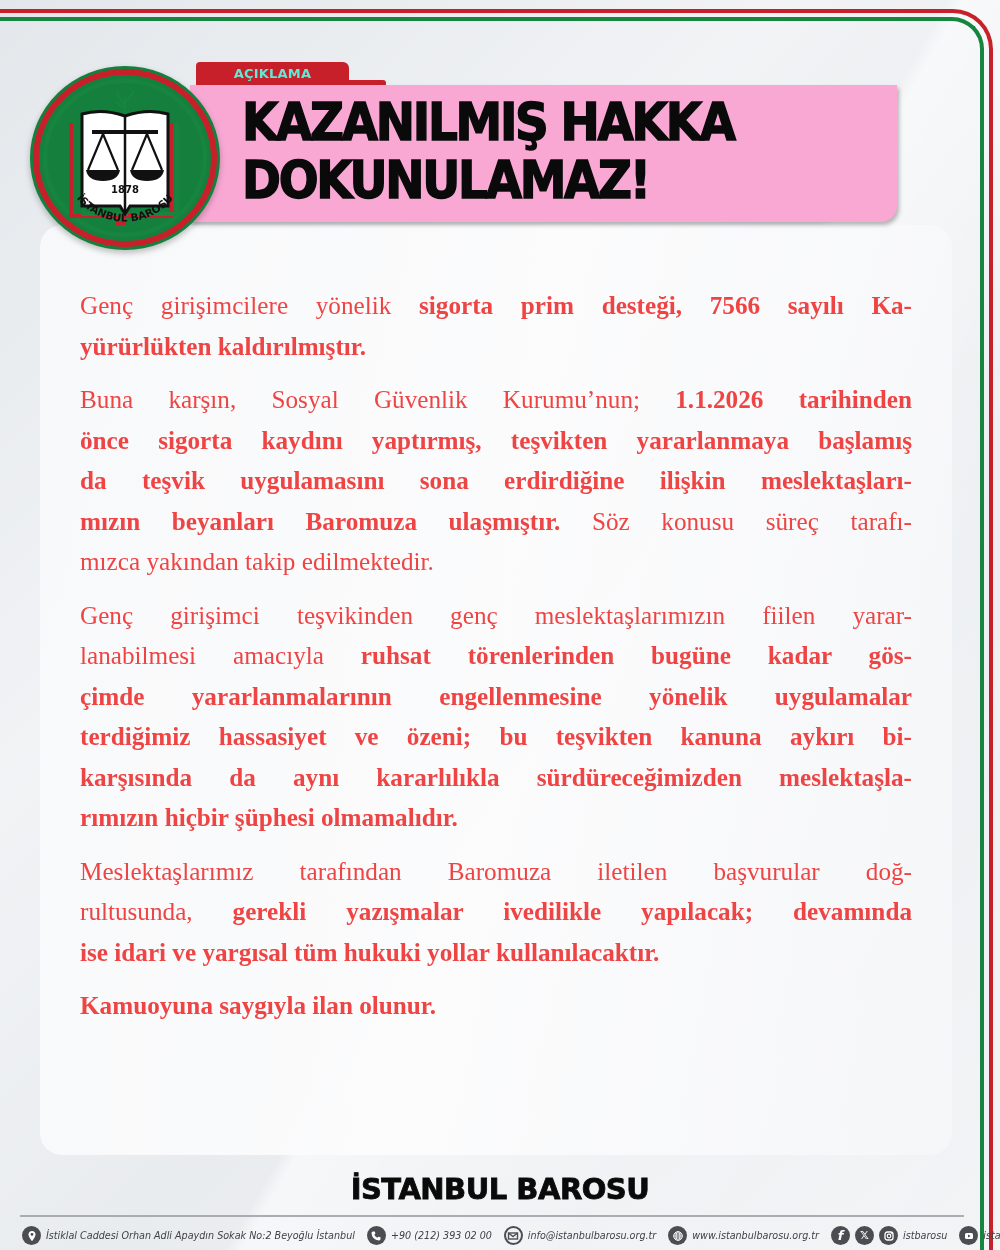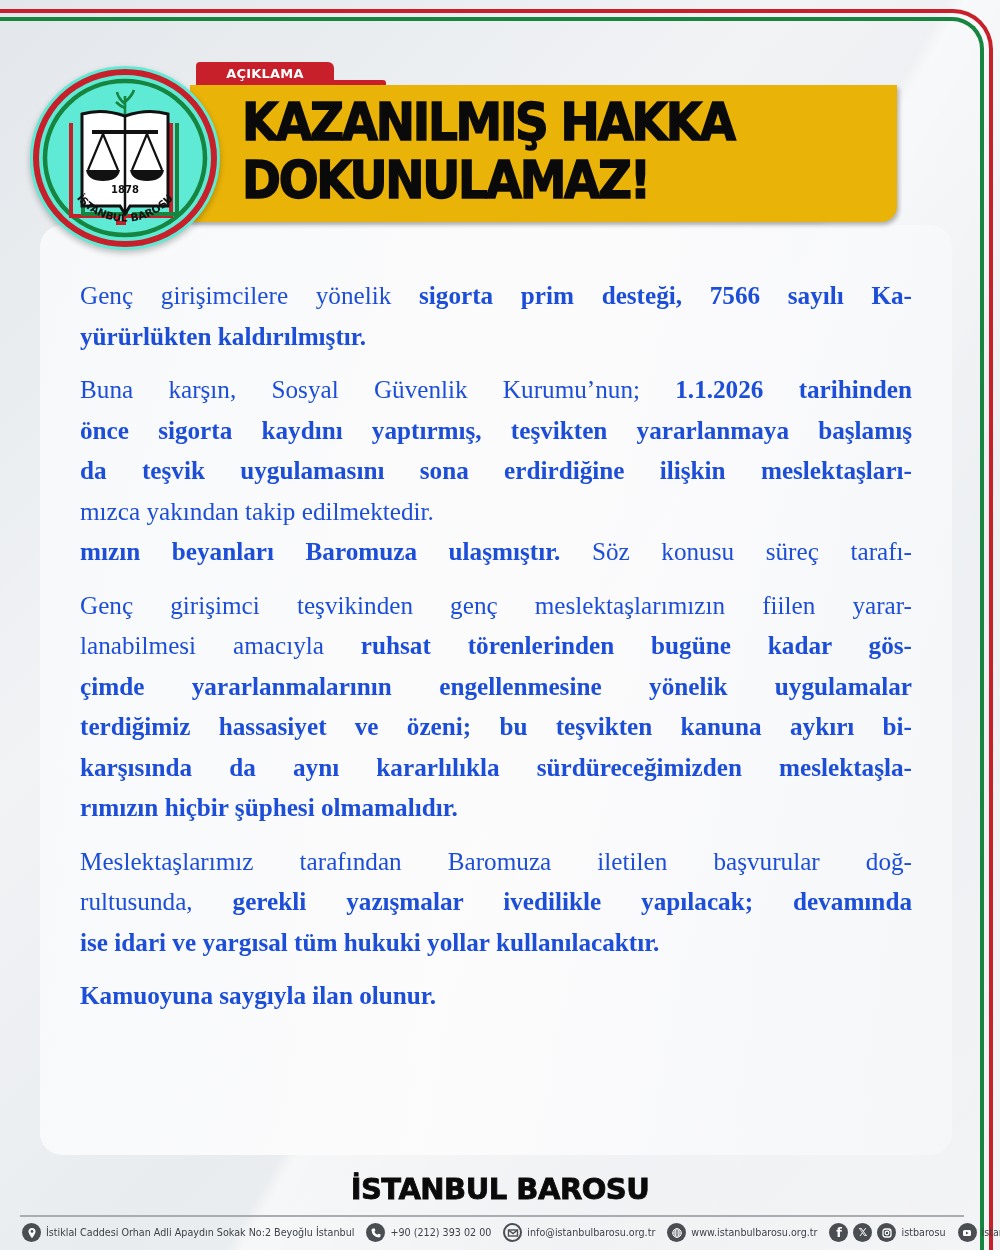--- a/index.html
+++ b/index.html
@@ -32,80 +32,80 @@
   
   .panel {
     position: absolute; left: 40px; top: 225px; width: 912px; height: 930px;
     border-radius: 22px;
     background: linear-gradient(100deg, rgba(248,249,250,0.95) 0%, rgba(252,252,253,0.95) 50%, rgba(246,247,249,0.9) 100%);
   }
   
   .logo {
     position: absolute; left: 30px; top: 66px; width: 190px; height: 184px;
     border-radius: 50%;
-    background: #5eead4;
+    background: #15803d;
     box-shadow: 0 3px 6px rgba(0,0,0,0.25);
     z-index: 5;
   }
   .logo svg { width: 100%; height: 100%; display:block; }
   
   .tag {
-    position: absolute; left: 196px; top: 62px; width: 138px; height: 22px;
-    background: #c8202b; color: #ffffff;
+    position: absolute; left: 196px; top: 62px; width: 153px; height: 22px;
+    background: #c8202b; color: #5eead4;
     border-radius: 4px 6px 0 0;
     font-family: "DejaVu Sans", sans-serif; font-weight: bold; font-size: 13px;
     letter-spacing: 0.2px;
     display: flex; align-items: center; justify-content: center;
     z-index: 4;
   }
   .tag-bar {
     position: absolute; left: 196px; top: 80px; width: 190px; height: 5px; background: #c8202b; z-index: 3;
     border-radius: 0 3px 0 0;
   }
   .title-box {
     position: absolute; left: 190px; top: 85px; width: 707px; height: 137px;
-    background: #eab308;
+    background: #f9a8d4;
     border-radius: 0 0 16px 0;
     box-shadow: 2px 3px 4px rgba(0,0,0,0.28);
     z-index: 3;
   }
   .title-line {
     position: absolute; left: 52px;
     font-family: "DejaVu Sans", sans-serif; font-weight: 900; font-size: 51px;
     color: #0a0a0a; letter-spacing: -2.5px; line-height: 1;
     transform: scaleX(0.92); transform-origin: left center;
     -webkit-text-stroke: 1.5px #0a0a0a;
   }
   .title-line.l1 { top: 12px; }
   .title-line.l2 { top: 70px; }
   
   .body {
-    position: absolute; left: 80px; top: 276px; width: 832px;
+    position: absolute; left: 80px; top: 286px; width: 832px;
     font-family: "Liberation Serif", serif;
-    font-size: 25.2px; line-height: 40.5px; color: #1d4ed8;
+    font-size: 25.2px; line-height: 40.5px; color: #ef4444;
     text-align: justify;
   }
   .para { margin-bottom: 13px; }
   .line { display: block; white-space: nowrap; text-align-last: justify; }
   .line.last { text-align-last: left; }
   .b { font-weight: bold; }
   
   .brand {
     position: absolute; left: 0; width: 1000px; top: 1172px; text-align: center;
     font-family: "DejaVu Sans", sans-serif; font-weight: 900; font-size: 29px;
     color: #0a0a0a; letter-spacing: -0.5px;
     -webkit-text-stroke: 0.8px #0a0a0a;
   }
   .footer-rule {
     position: absolute; left: 20px; top: 1215px; width: 944px; height: 2px; background: #a9adb2;
   }
   .contacts {
     position: absolute; left: 22px; top: 1223px; width: 950px; height: 22px;
-    display: flex; align-items: flex-start;
-    font-family: "DejaVu Sans", sans-serif; font-size: 9.6px; color: #3e4247;
+    display: flex; align-items: flex-end;
+    font-family: "DejaVu Sans", sans-serif; font-size: 9.6px; color: #3e4247; font-style: italic;
   }
   .ci { display: flex; align-items: center; margin-right: 12px; white-space: nowrap; }
   .ico {
     width: 19px; height: 19px; border-radius: 50%; background: #4a4e53; color:#fff;
     display: inline-flex; align-items: center; justify-content: center; margin-right: 5px; flex: none;
     font-size: 11px; font-weight: bold;
   }
   .ico svg { width: 12px; height: 12px; }
   .ico.ring { background: transparent; border: 2.5px solid #4a4e53; color:#4a4e53; }
   .ico + .ico { margin-left: 0; }
@@ -156,22 +156,22 @@
 
 <div class="body" id="body">
     <div class="para">
       <span class="line"><span>Genç girişimcilere yönelik </span><span class="b">sigorta prim desteği, 7566 sayılı Ka-</span></span>
       <span class="line last"><span class="b">yürürlükten kaldırılmıştır.</span></span>
     </div>
     <div class="para">
       <span class="line"><span>Buna karşın, Sosyal Güvenlik Kurumu’nun; </span><span class="b">1.1.2026 tarihinden</span></span>
       <span class="line"><span class="b">önce sigorta kaydını yaptırmış, teşvikten yararlanmaya başlamış</span></span>
       <span class="line"><span class="b">da teşvik uygulamasını sona erdirdiğine ilişkin meslektaşları-</span></span>
+      <span class="line"><span class="b">mızın beyanları Baromuza ulaşmıştır. </span><span>Söz konusu süreç tarafı-</span></span>
       <span class="line last"><span>mızca yakından takip edilmektedir.</span></span>
-      <span class="line"><span class="b">mızın beyanları Baromuza ulaşmıştır. </span><span>Söz konusu süreç tarafı-</span></span>
     </div>
     <div class="para">
       <span class="line"><span>Genç girişimci teşvikinden genç meslektaşlarımızın fiilen yarar-</span></span>
       <span class="line"><span>lanabilmesi amacıyla </span><span class="b">ruhsat törenlerinden bugüne kadar gös-</span></span>
       <span class="line"><span class="b">çimde yararlanmalarının engellenmesine yönelik uygulamalar</span></span>
       <span class="line"><span class="b">terdiğimiz hassasiyet ve özeni; bu teşvikten kanuna aykırı bi-</span></span>
       <span class="line"><span class="b">karşısında da aynı kararlılıkla sürdüreceğimizden meslektaşla-</span></span>
       <span class="line last"><span class="b">rımızın hiçbir şüphesi olmamalıdır.</span></span>
     </div>
     <div class="para">

